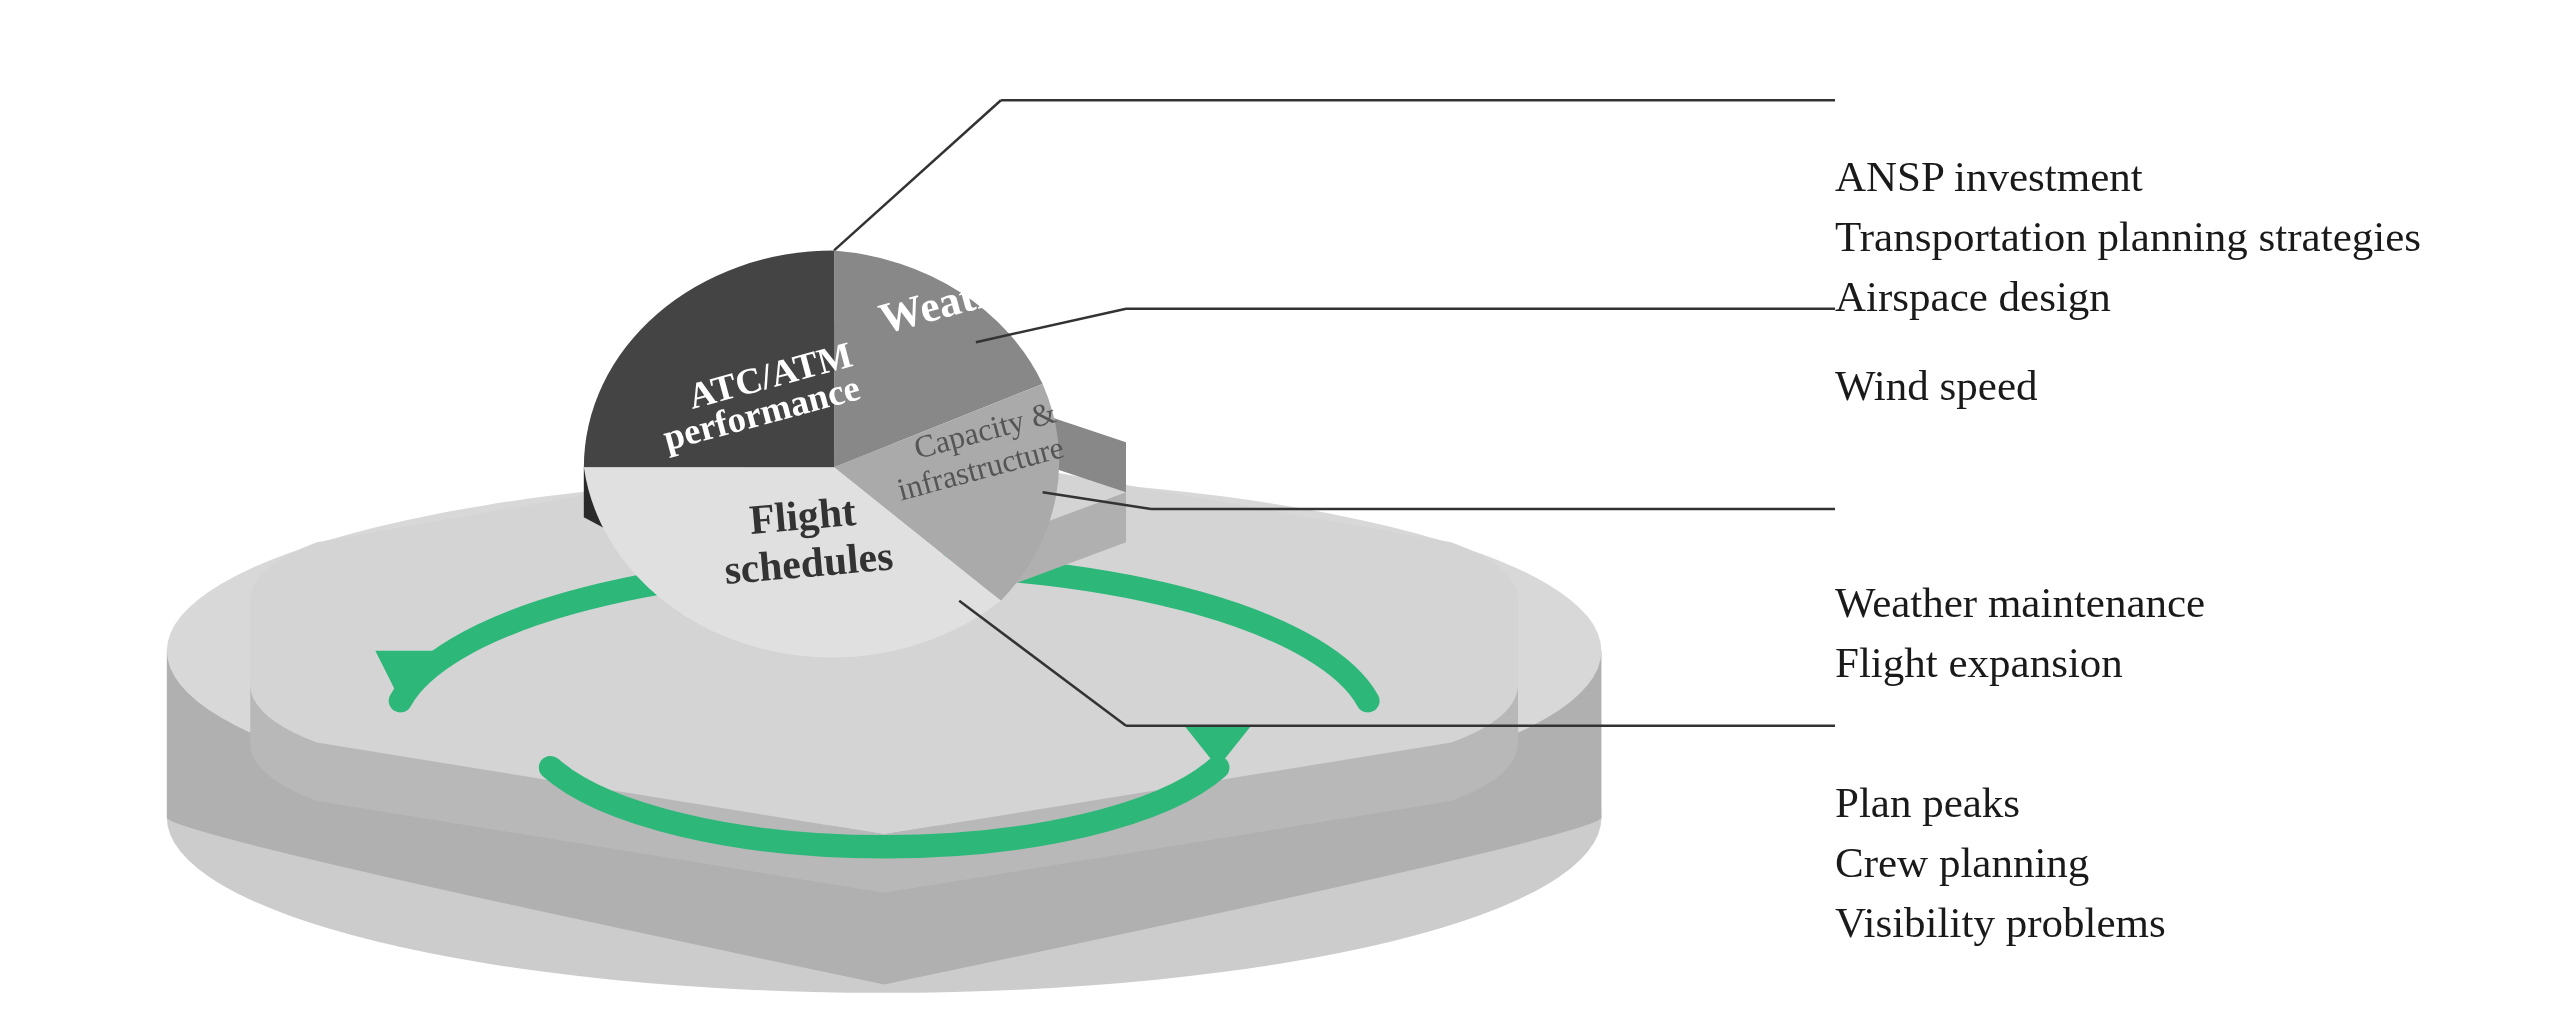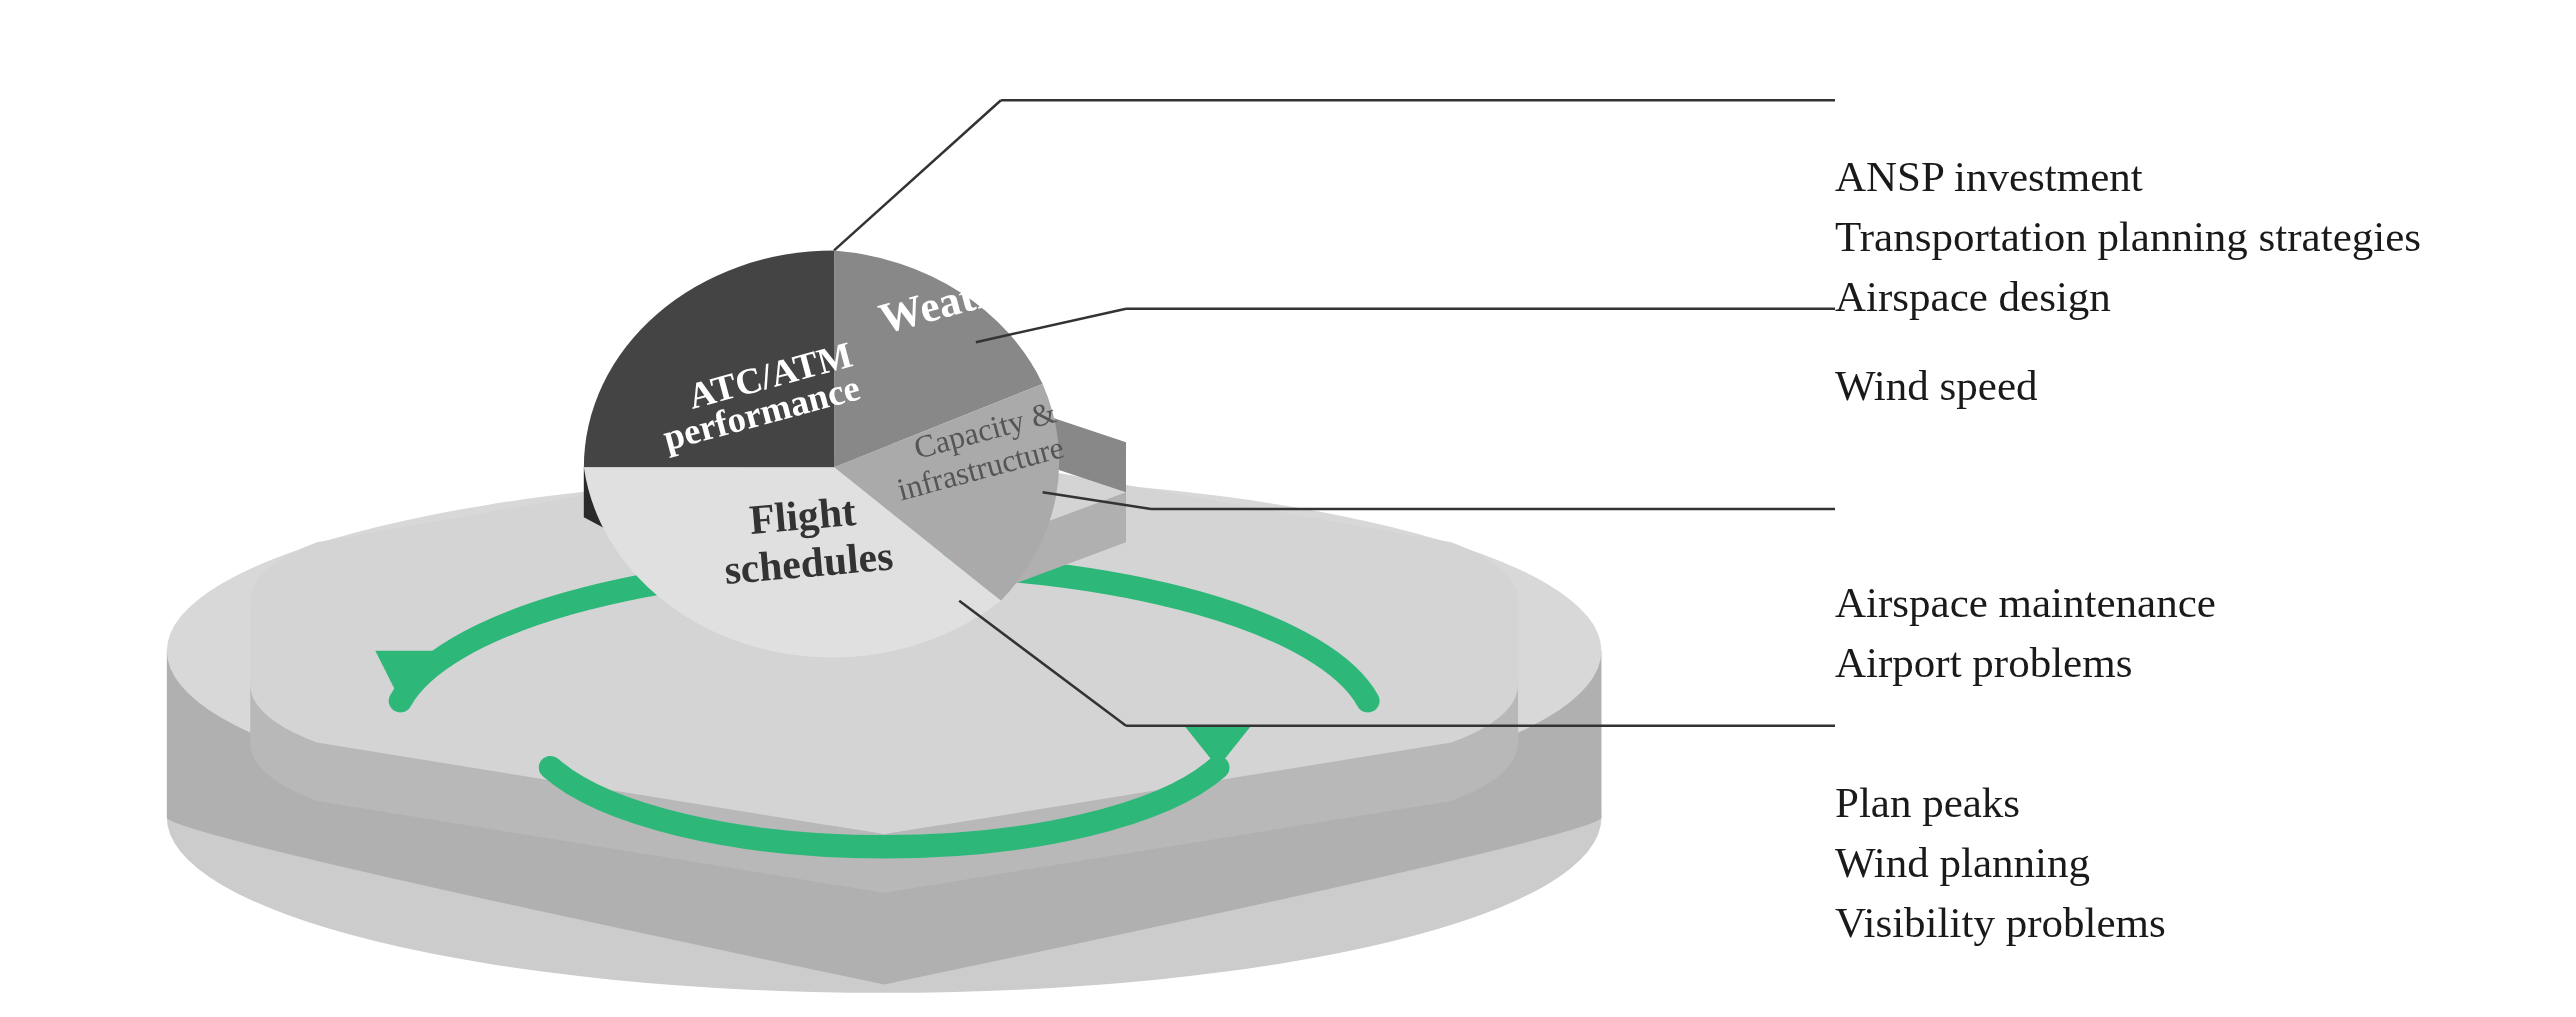--- a/index.html
+++ b/index.html
@@ -158,26 +158,26 @@
       <div class="label-text">ANSP investment</div>
       <div class="label-text">Transportation planning strategies</div>
       <div class="label-text">Airspace design</div>
     </div>
 
     <div class="label-group" style="top: 242px;">
       <div class="label-text">Wind speed</div>
     </div>
 
     <div class="label-group" style="top: 459px;">
-      <div class="label-text">Airspace maintenance</div>
-      <div class="label-text">Airport problems</div>
+      <div class="label-text">Weather maintenance</div>
+      <div class="label-text">Flight expansion</div>
     </div>
 
     <div class="label-group" style="top: 659px;">
       <div class="label-text">Plan peaks</div>
-      <div class="label-text">Wind planning</div>
+      <div class="label-text">Crew planning</div>
       <div class="label-text">Visibility problems</div>
     </div>
 
   </div>
 
 </div>
 
 
 </body></html>

